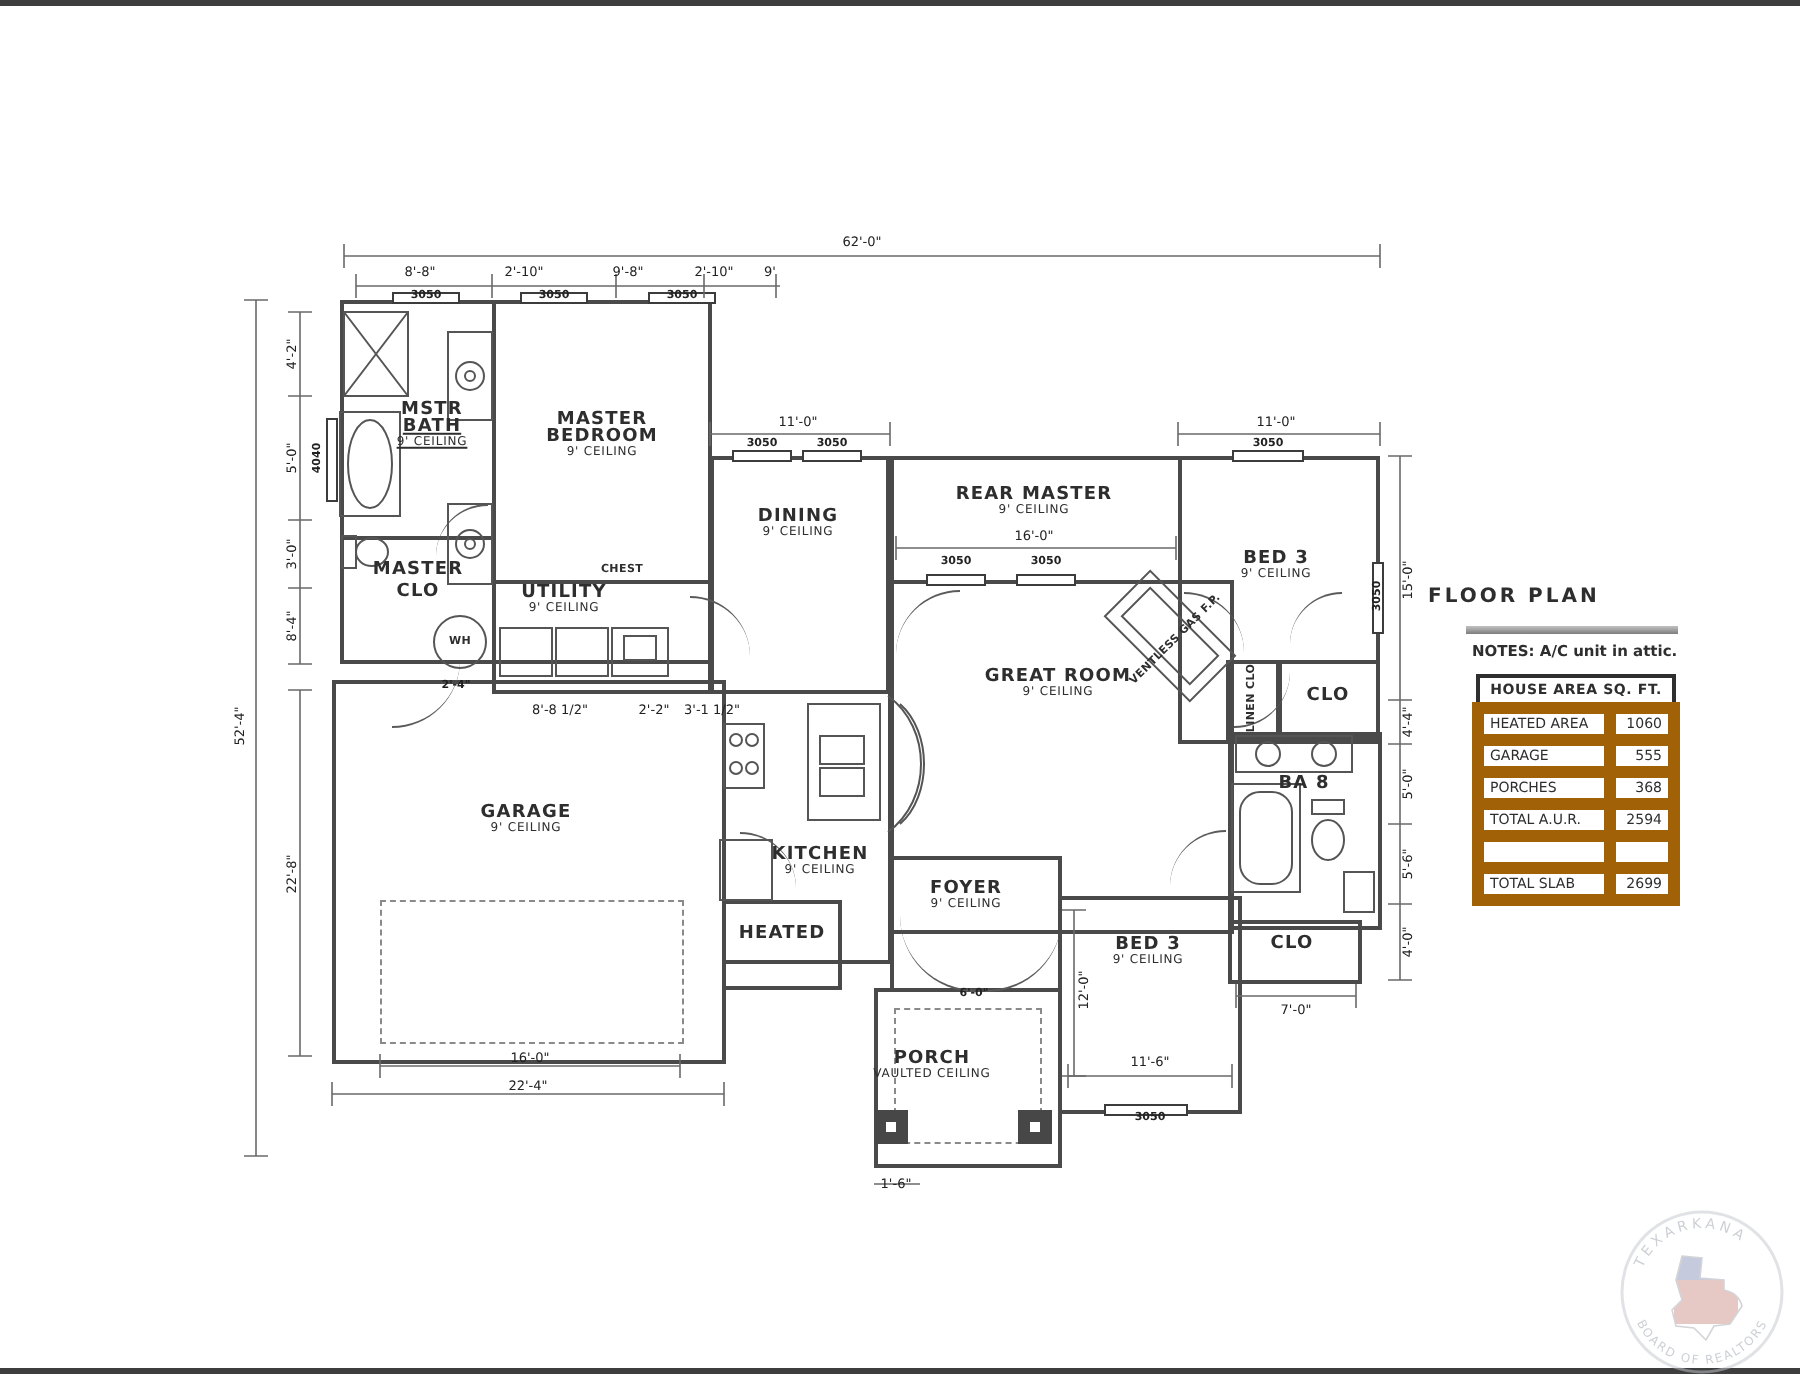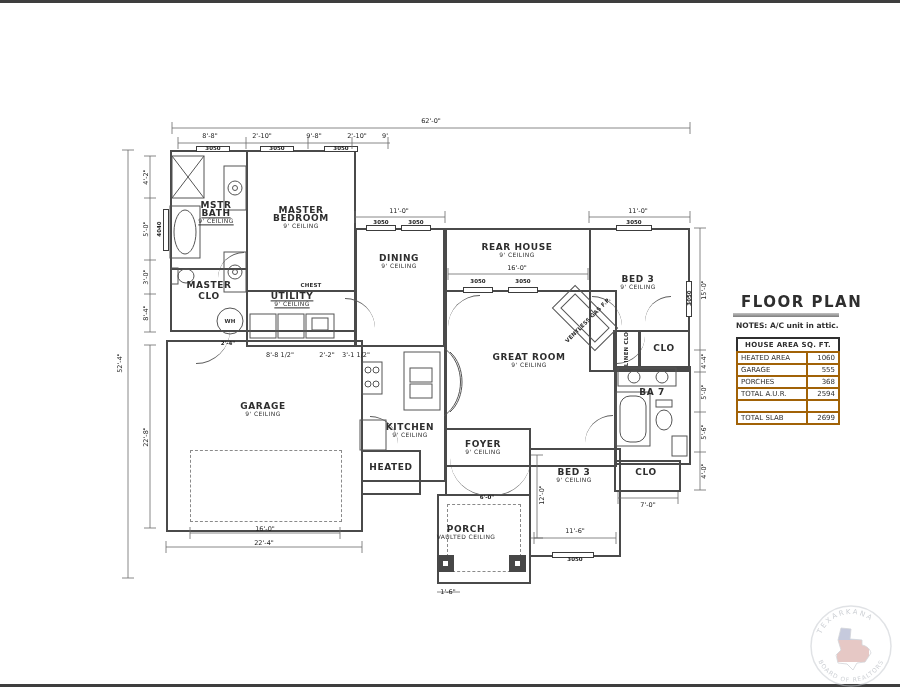--- a/index.html
+++ b/index.html
@@ -18,27 +18,27 @@
   .arc-bl{border-bottom:1px solid #5a5a5a;border-bottom-left-radius:100% 100%}
   .arc-br{border-bottom:1px solid #5a5a5a;border-bottom-right-radius:100% 100%}
   
   .room-label{position:absolute;transform:translate(-50%,-50%);text-align:center;white-space:nowrap;line-height:1.15;z-index:5}
   .room-label .rn{display:block;font-size:9px;font-weight:600;letter-spacing:.6px}
   .room-label .rs{display:block;font-size:6px;letter-spacing:.4px}
   .room-label.tiny .rn{font-size:5.5px;letter-spacing:.2px}
   .dim{position:absolute;font-size:6.5px;white-space:nowrap;transform:translate(-50%,-50%);z-index:5;color:#222}
   .dim.win{font-size:5.5px;font-weight:700}
   
-  .fp-title{position:absolute;left:741px;top:293px;font-size:15px;font-weight:600;letter-spacing:1.5px}
+  .fp-title{position:absolute;left:714px;top:293px;font-size:10px;font-weight:600;letter-spacing:1.5px}
   .fp-underline{position:absolute;left:733px;top:313px;width:106px;height:4px;background:linear-gradient(#c2c2c2,#7d7d7d)}
   .fp-notes{position:absolute;left:736px;top:321px;font-size:7.5px;font-weight:700}
   .area-table{position:absolute;left:736px;top:337px;width:104px;border-collapse:collapse;
               border:2px solid #2f2f2f;font-size:7px}
   .area-table th{border:1px solid #2f2f2f;padding:2px 2px;text-align:center;font-size:7px;letter-spacing:.3px}
-  .area-table td{border:2px solid #a16207;padding:1px 3px;height:8px}
+  .area-table td{border:6px solid #a16207;padding:1px 3px;height:8px}
   .area-table td.val{text-align:right}
   svg{position:absolute;left:0;top:0}
   .wm{opacity:.5}
 </style>
 </head>
 <body>
 <div id="page">
 
   <div class="edge-bar" style="top:0"></div>
   <div class="edge-bar" style="top:684px"></div>
@@ -186,40 +186,40 @@
       <div class="room-label" style="left: 301px; top: 222px;">
         <span class="rn">BEDROOM</span>
         <span class="rs">9' CEILING</span>
       </div>
       <div class="room-label" style="left: 209px; top: 285px;">
         <span class="rn">MASTER</span>
       </div>
       <div class="room-label" style="left: 209px; top: 296px;">
         <span class="rn">CLO</span>
       </div>
-      <div class="room-label" style="left: 292px; top: 300px; text-decoration: underline;">
+      <div class="room-label" style="left: 282px; top: 300px;">
         <span class="rn">UTILITY</span>
         <span class="rs">9' CEILING</span>
       </div>
       <div class="room-label tiny" style="left: 311px; top: 285px;">
         <span class="rn">CHEST</span>
       </div>
       <div class="room-label" style="left: 399px; top: 262px;">
         <span class="rn">DINING</span>
         <span class="rs">9' CEILING</span>
       </div>
       <div class="room-label" style="left: 517px; top: 251px;">
-        <span class="rn">REAR HOUSE</span>
+        <span class="rn">REAR MASTER</span>
         <span class="rs">9' CEILING</span>
       </div>
       <div class="room-label" style="left: 638px; top: 283px;">
         <span class="rn">BED 3</span>
         <span class="rs">9' CEILING</span>
       </div>
-      <div class="room-label" style="left: 529px; top: 361px;">
+      <div class="room-label" style="left: 529px; top: 342px;">
         <span class="rn">GREAT ROOM</span>
         <span class="rs">9' CEILING</span>
       </div>
       <div class="room-label" style="left: 263px; top: 410px;">
         <span class="rn">GARAGE</span>
         <span class="rs">9' CEILING</span>
       </div>
       <div class="room-label" style="left: 410px; top: 431px;">
         <span class="rn">KITCHEN</span>
         <span class="rs">9' CEILING</span>
@@ -233,21 +233,21 @@
       </div>
       <div class="room-label" style="left: 466px; top: 533px;">
         <span class="rn">PORCH</span>
         <span class="rs">VAULTED CEILING</span>
       </div>
       <div class="room-label" style="left: 574px; top: 476px;">
         <span class="rn">BED 3</span>
         <span class="rs">9' CEILING</span>
       </div>
       <div class="room-label" style="left: 652px; top: 392px;">
-        <span class="rn">BA 7</span>
+        <span class="rn">BA 8</span>
       </div>
       <div class="room-label" style="left: 664px; top: 348px;">
         <span class="rn">CLO</span>
       </div>
       <div class="room-label" style="left: 646px; top: 472px;">
         <span class="rn">CLO</span>
       </div>
       <div class="room-label tiny" style="left: 626px; top: 349px; transform: translate(-50%, -50%) rotate(-90deg);">
         <span class="rn">LINEN CLO</span>
       </div>

